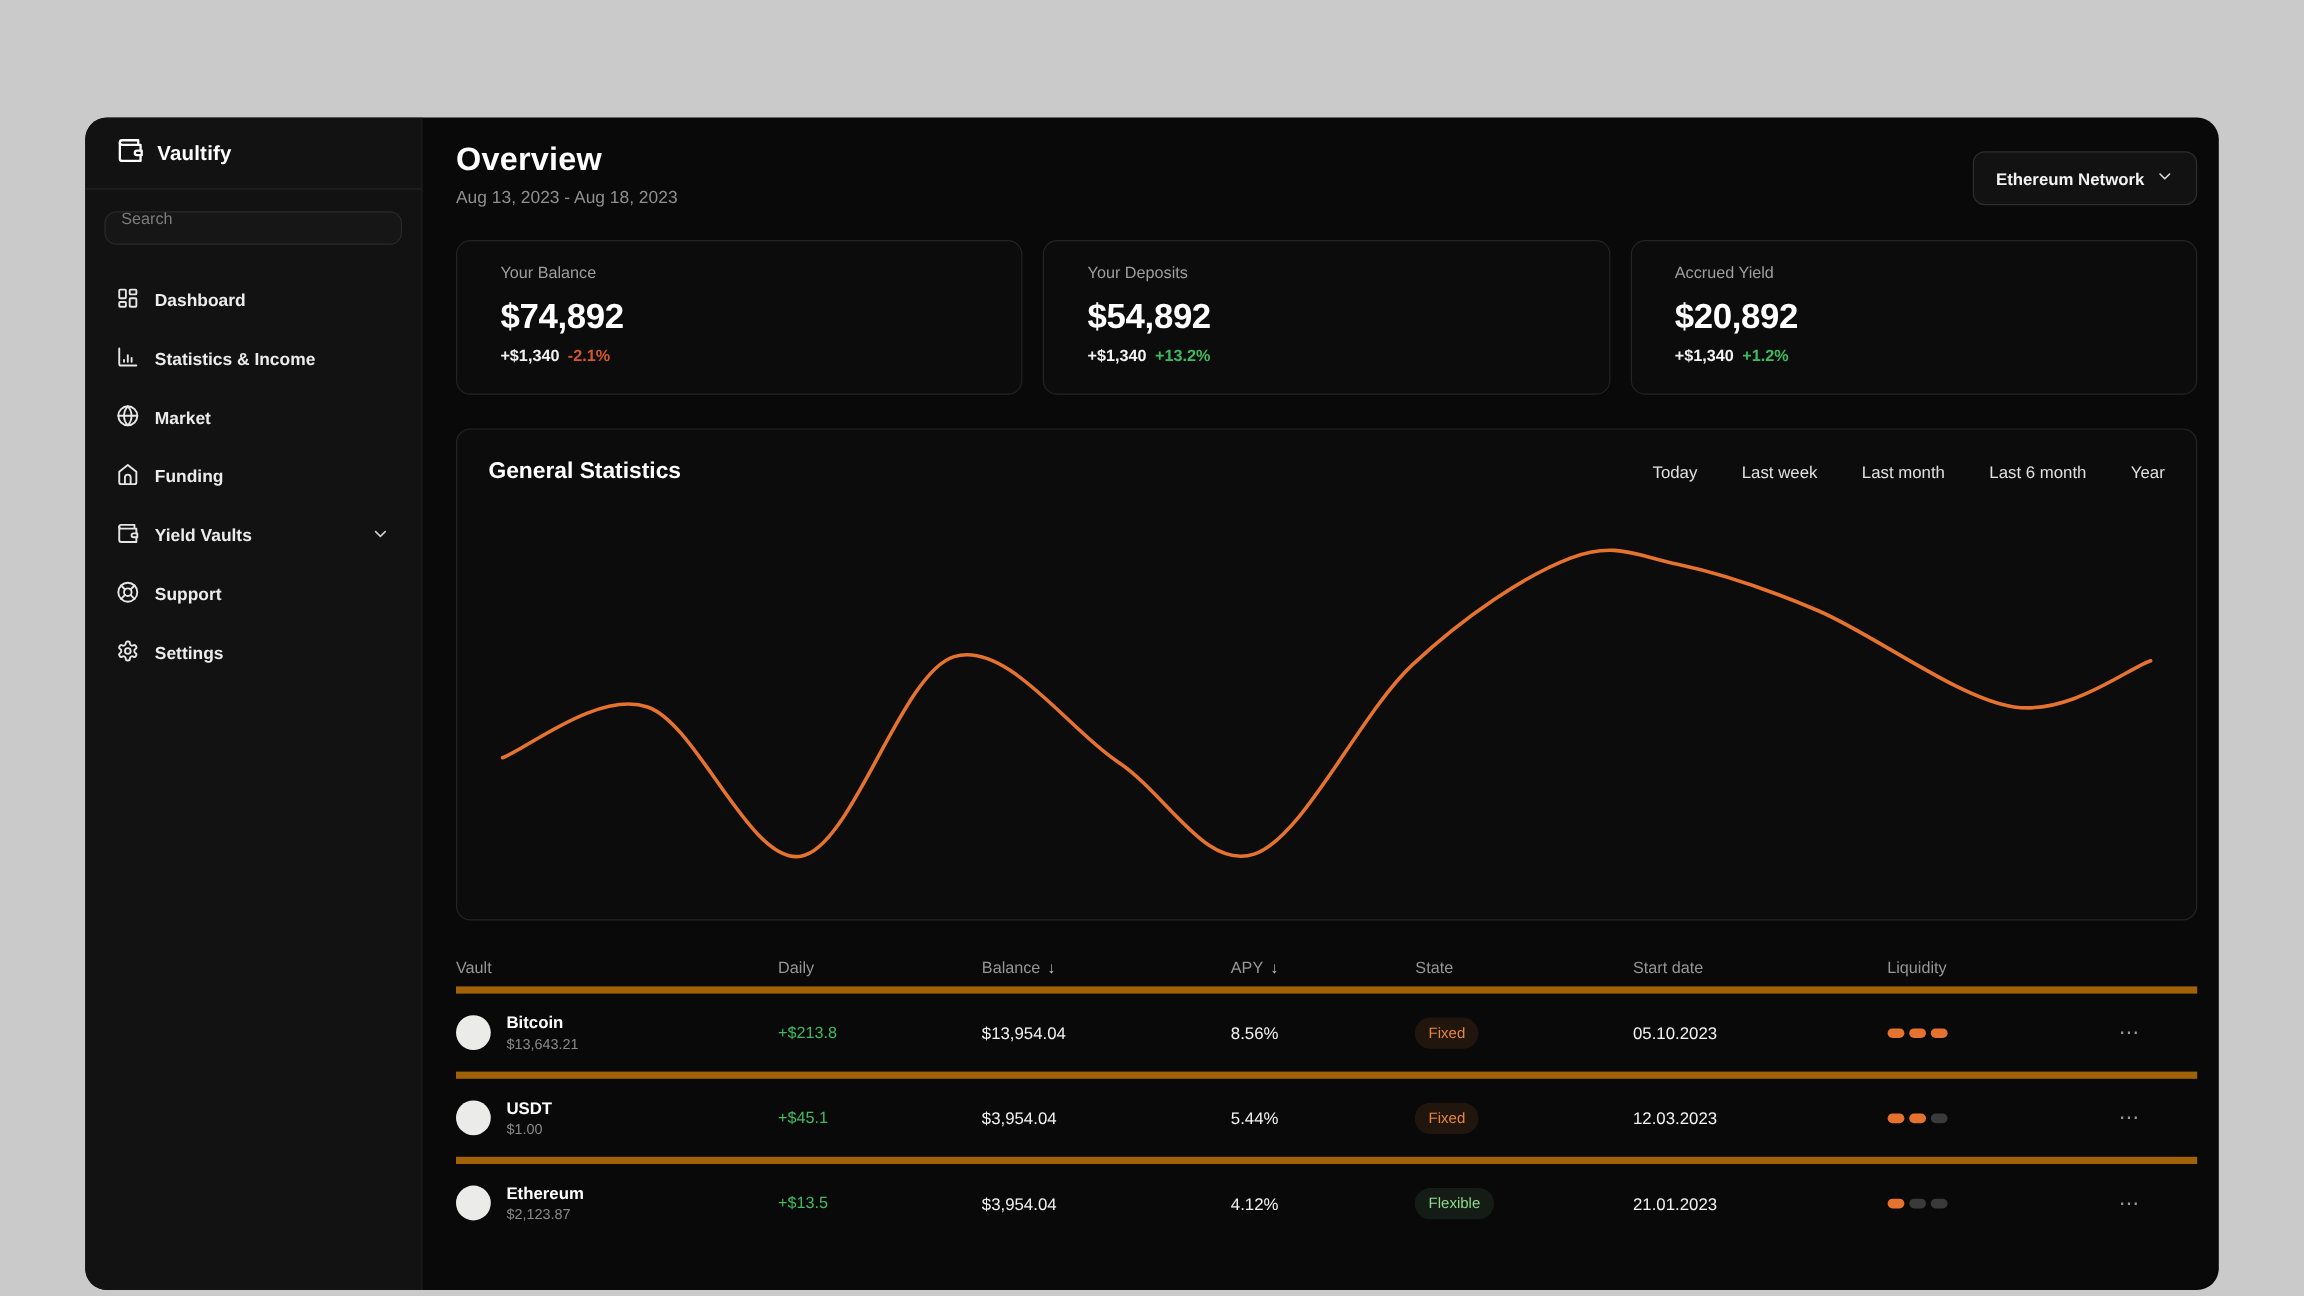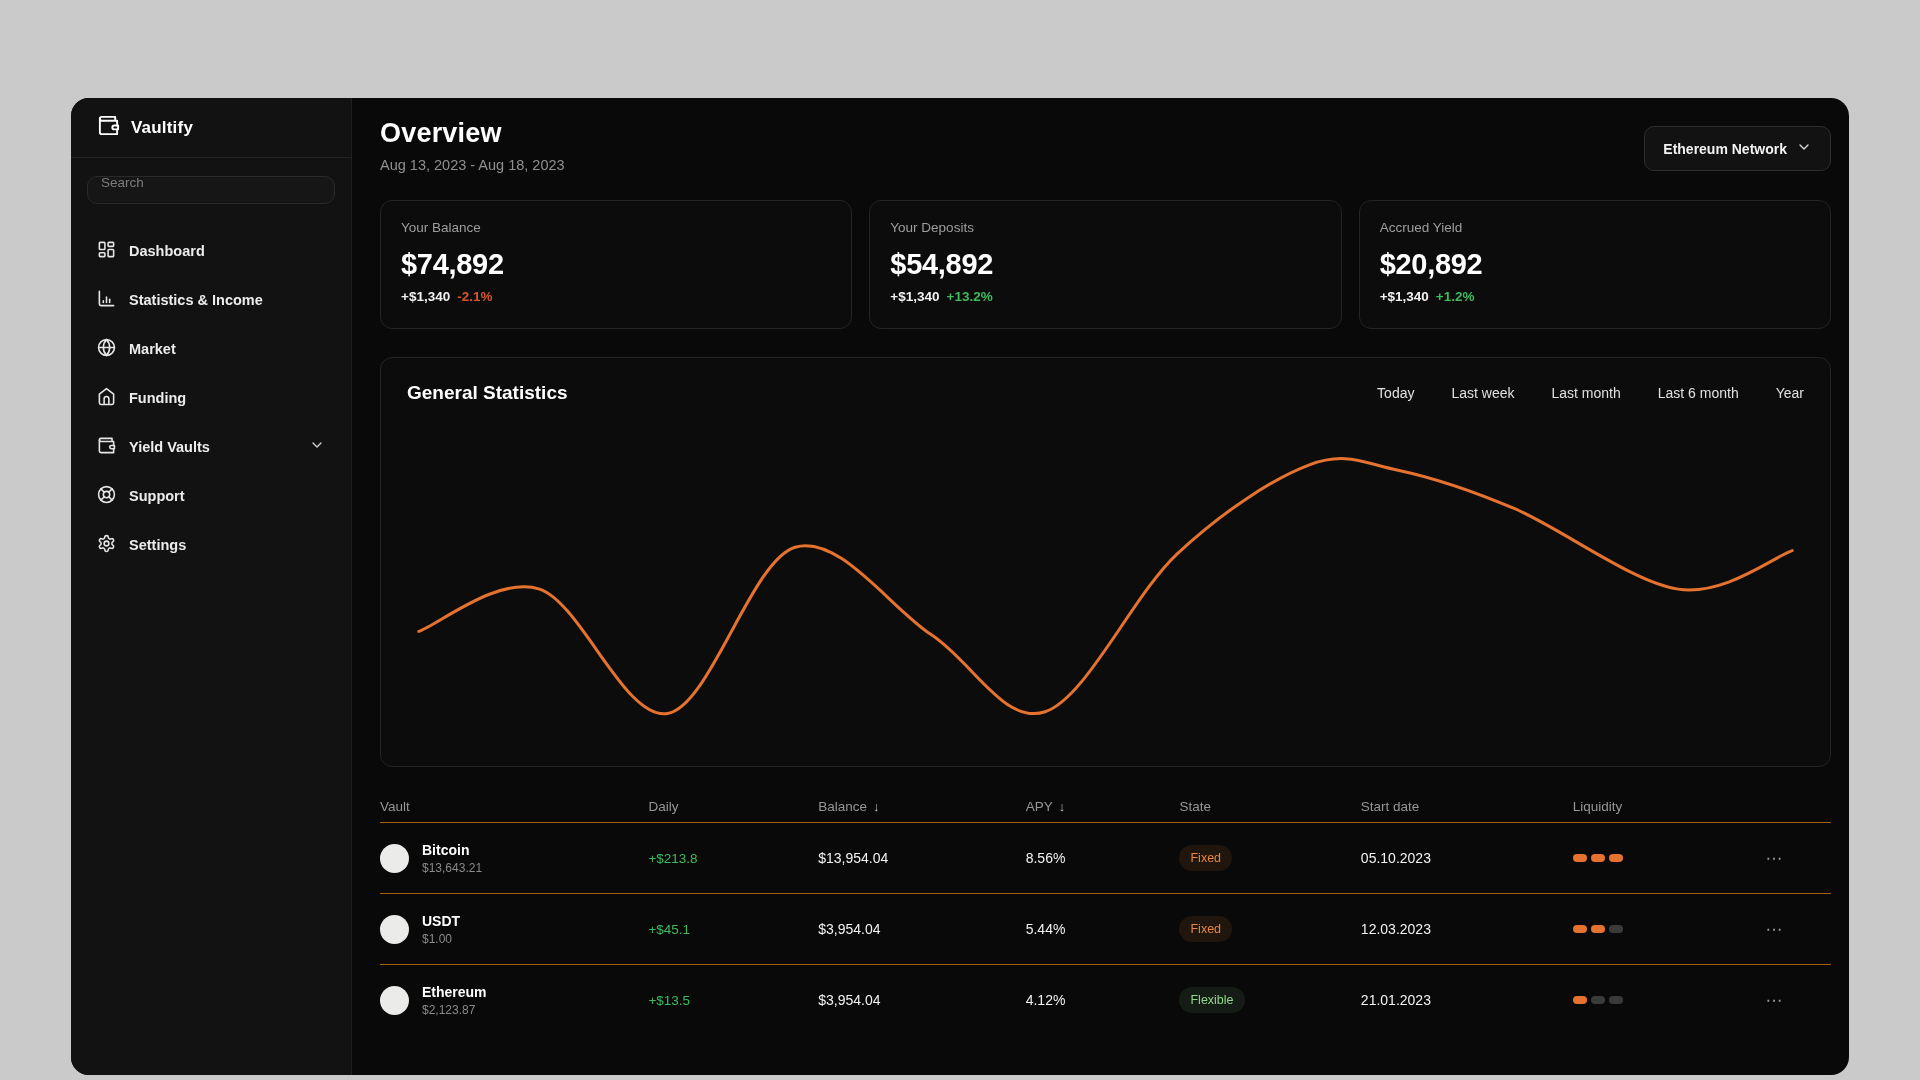--- a/index.html
+++ b/index.html
@@ -62,21 +62,21 @@
     margin-top:8px; display:flex; align-items:center; gap:9px;
     background:#121212; border:1px solid #2e2e2e; border-radius:10px;
     height:45px; padding:12px 18px; cursor:pointer;
     font-size:14px; font-weight:700; color:#f2f2f2;
   }
   .network-btn svg{ width:16px; height:16px; stroke:#d9d9d9; }
   
   .cards{ display:flex; gap:17px; margin-top:27px; }
   .card{
     flex:1; height:129px; background:#0c0c0c; border:1px solid #242424;
-    border-radius:12px; padding:19px 20px;
+    border-radius:12px; padding:19px 36px;
   }
   .card-label{ font-size:13.5px; color:#9e9e9e; }
   .card-value{ margin-top:13px; font-size:29px; font-weight:700; color:#fff; letter-spacing:-.3px; }
   .card-delta{ margin-top:8px; font-size:13.5px; font-weight:700; color:#f2f2f2; display:flex; gap:7px; }
   .card-delta .pct.up{ color:var(--positive); }
   .card-delta .pct.down{ color:var(--negative); }
   
   .panel{
     margin-top:28px; height:410px; background:#0c0c0c;
     border:1px solid #242424; border-radius:12px;
@@ -92,21 +92,21 @@
   
   .vault-table{ margin-top:23px; }
   .t-head, .t-row{
     display:grid;
     grid-template-columns:18.5% 11.7% 14.3% 10.6% 12.5% 14.6% 10.1% 1fr;
     align-items:center;
   }
   .t-head{ height:32px; font-size:13.5px; color:#969696; }
   .t-head .th{ display:flex; gap:6px; }
   .sort-arrow{ font-size:13px; color:#bdbdbd; }
-  .t-row{ height:71px; border-top:1px solid #a16207; font-size:14px; color:#f2f2f2; }
+  .t-row{ height:71px; border-top:6px solid #a16207; font-size:14px; color:#f2f2f2; }
   .vault-cell{ display:flex; align-items:center; gap:13px; }
   .avatar{ width:29px; height:29px; border-radius:50%; background:#ebebe9; flex-shrink:0; }
   .vault-name{ font-size:14px; font-weight:700; color:#fff; }
   .vault-price{ margin-top:3px; font-size:12px; color:#8a8a8a; }
   .daily{ color:var(--positive); font-size:13.5px; }
   .badge{
     display:inline-block; padding:6px 11px; border-radius:999px; font-size:12.5px;
   }
   .badge.fixed{ color:var(--fixed-c); background:rgba(232,134,59,.10); }
   .badge.flexible{ color:var(--flexible-c); background:rgba(142,217,139,.09); }

